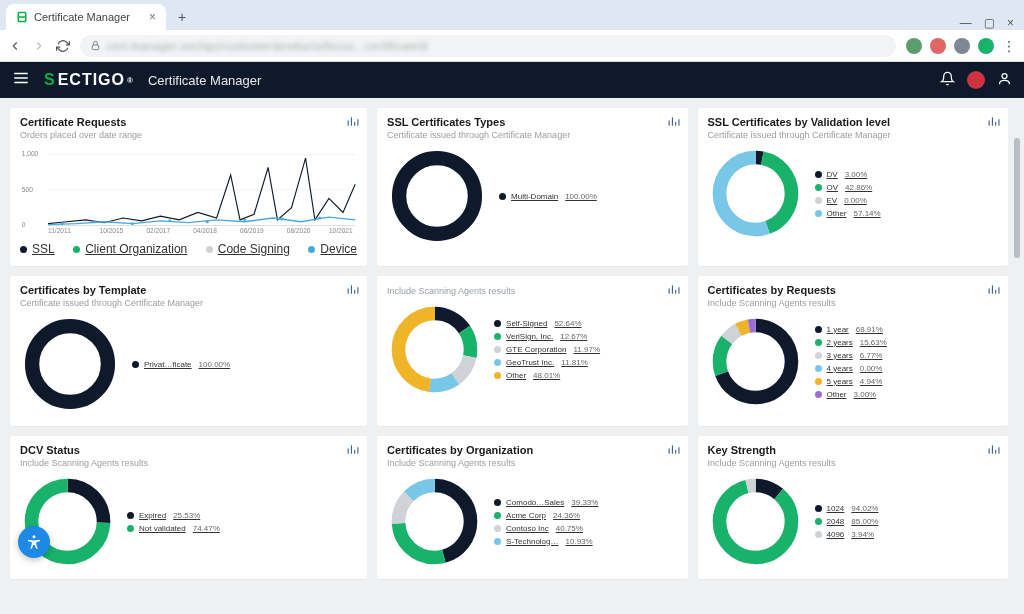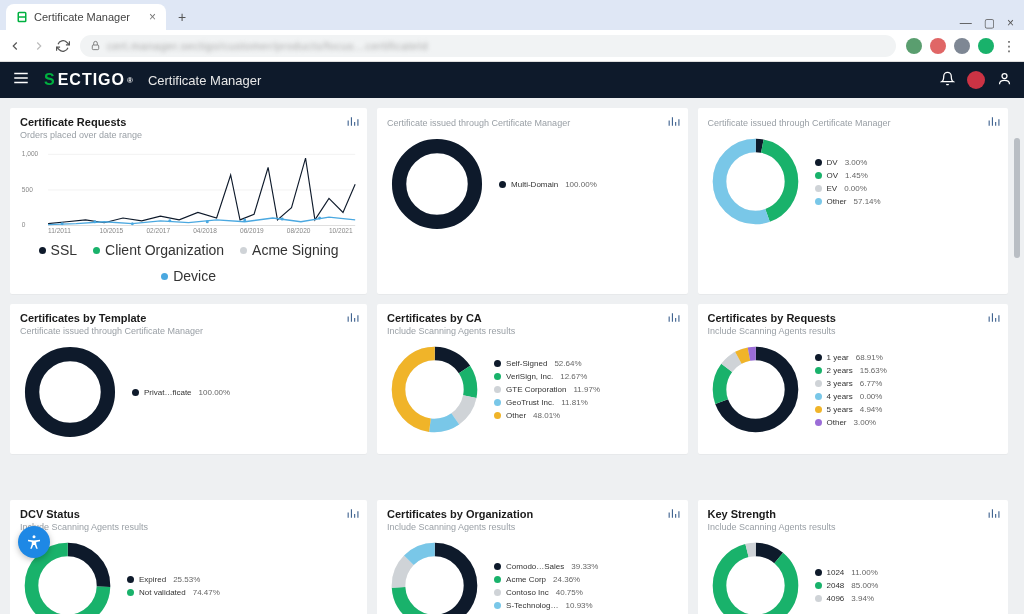--- a/index.html
+++ b/index.html
@@ -100,39 +100,39 @@
     gap: 10px;
   }
   .card {
     background: #fff;
     border-radius: 2px;
     padding: 8px 10px 10px 10px;
     position: relative;
     min-height: 150px;
     box-shadow: 0 1px 1px rgba(0,0,0,0.03);
   }
-  .card.short { min-height: 140px; margin-top: 36px; }
+  .card.short { min-height: 140px; }
   .card-icon {
     position: absolute; top: 6px; right: 8px; color: #3a5e8c; cursor: pointer;
   }
   .card-title { font-size: 11px; font-weight: 600; color: #1a1a1a; }
   .card-sub   { font-size: 9px; color: #9aa0a6; margin-top: 2px; }
   .card-body { display: flex; align-items: center; gap: 12px; margin-top: 6px; }
 
   .donut { width: 95px; height: 95px; }
   .donut.large { width: 100px; height: 100px; }
   .legend { font-size: 8px; color: #333; display: flex; flex-direction: column; gap: 4px; }
-  .legend-row { display: flex; align-items: center; gap: 5px; white-space: nowrap; }
+  .legend-row { display: flex; align-items: center; gap: 5px; white-space: nowrap; text-decoration: underline; }
   .sw { width: 7px; height: 7px; border-radius: 50%; flex-shrink: 0; }
   .legend-val { color: #666; margin-left: 2px; text-align: right; }
 
   
   .linecard-body { margin-top: 4px; }
   .axis-label { font-size: 7px; fill: #888; }
-  .line-legend { display:flex; flex-wrap:wrap; gap: 10px 16px; font-size:14px; color:#333; margin-top:4px; justify-content:center; }
+  .line-legend { display:flex; flex-wrap:wrap; gap: 10px 16px; font-size:12px; color:#333; margin-top:4px; justify-content:space-between; }
   .line-legend .legend-row { gap:5px; }
 
   
   .a11y-btn {
     position: absolute;
     left: 18px;
     bottom: 56px;
     width: 32px; height: 32px;
     background: #1e88e5;
     border-radius: 50%;
@@ -274,73 +274,75 @@
               <div class="legend-row">
                 <span class="sw" style="background: rgb(14, 26, 43);"></span>
                 <span>SSL</span>
               </div>
               <div class="legend-row">
                 <span class="sw" style="background: rgb(25, 178, 107);"></span>
                 <span>Client Organization</span>
               </div>
               <div class="legend-row">
                 <span class="sw" style="background: rgb(207, 211, 215);"></span>
-                <span>Acme Signing</span>
+                <span>Code Signing</span>
               </div>
               <div class="legend-row">
                 <span class="sw" style="background: rgb(74, 168, 224);"></span>
                 <span>Device</span>
               </div>
             </div>
         </div>
       </div>
 
       <div class="card">
         <span class="card-icon"><svg width="13" height="13" viewBox="0 0 24 24" fill="none" stroke="currentColor" stroke-width="2">
               <path d="M4 20V10M10 20V4M16 20v-7M22 20V8"></path>
             </svg></span>
+        <div class="card-title">SSL Certificates Types</div>
         <div class="card-sub">Certificate issued through Certificate Manager</div>
         <div class="card-body">
           <svg class="donut large" viewBox="0 0 42 42" id="donut-types">
               <circle cx="21" cy="21" r="15.9155" fill="none" stroke="#eceef0" stroke-width="6"></circle>
               <circle cx="21" cy="21" r="15.9155" fill="none" stroke="#0e1a2b" stroke-width="6" stroke-dasharray="100.00003575641671 0" stroke-dashoffset="25.000008939104177"></circle>
             </svg>
           <div class="legend" id="legend-types">
               <div class="legend-row">
                 <span class="sw" style="background: rgb(14, 26, 43);"></span>
                 <span>Multi-Domain</span>
                 <span class="legend-val">100.00%</span>
               </div>
             </div>
         </div>
       </div>
 
       <div class="card">
         <span class="card-icon"><svg width="13" height="13" viewBox="0 0 24 24" fill="none" stroke="currentColor" stroke-width="2">
               <path d="M4 20V10M10 20V4M16 20v-7M22 20V8"></path>
             </svg></span>
+        <div class="card-title">SSL Certificates by Validation level</div>
         <div class="card-sub">Certificate issued through Certificate Manager</div>
         <div class="card-body">
           <svg class="donut" viewBox="0 0 42 42" id="donut-validation">
               <circle cx="21" cy="21" r="15.9155" fill="none" stroke="#eceef0" stroke-width="6"></circle>
               <circle cx="21" cy="21" r="15.9155" fill="none" stroke="#0e1a2b" stroke-width="6" stroke-dasharray="2.9126224006723316 97.08741335574437" stroke-dashoffset="25.000008939104177"></circle>
               <circle cx="21" cy="21" r="15.9155" fill="none" stroke="#19b26b" stroke-width="6" stroke-dasharray="41.611665364272035 58.38837039214467" stroke-dashoffset="22.087386538431844"></circle>
               <circle cx="21" cy="21" r="15.9155" fill="none" stroke="#cfd3d7" stroke-width="6" stroke-dasharray="0 100.00003575641671" stroke-dashoffset="-19.52427882584019"></circle>
               <circle cx="21" cy="21" r="15.9155" fill="none" stroke="#79c7e8" stroke-width="6" stroke-dasharray="55.47574799147234 44.52428776494437" stroke-dashoffset="-19.52427882584019"></circle>
             </svg>
           <div class="legend" id="legend-validation">
               <div class="legend-row">
                 <span class="sw" style="background: rgb(14, 26, 43);"></span>
                 <span>DV</span>
                 <span class="legend-val">3.00%</span>
               </div>
               <div class="legend-row">
                 <span class="sw" style="background: rgb(25, 178, 107);"></span>
                 <span>OV</span>
-                <span class="legend-val">1.45%</span>
+                <span class="legend-val">42.86%</span>
               </div>
               <div class="legend-row">
                 <span class="sw" style="background: rgb(207, 211, 215);"></span>
                 <span>EV</span>
                 <span class="legend-val">0.00%</span>
               </div>
               <div class="legend-row">
                 <span class="sw" style="background: rgb(121, 199, 232);"></span>
                 <span>Other</span>
                 <span class="legend-val">57.14%</span>
@@ -367,21 +369,20 @@
                 <span class="legend-val">100.00%</span>
               </div>
             </div>
         </div>
       </div>
 
       <div class="card">
         <span class="card-icon"><svg width="13" height="13" viewBox="0 0 24 24" fill="none" stroke="currentColor" stroke-width="2">
               <path d="M4 20V10M10 20V4M16 20v-7M22 20V8"></path>
             </svg></span>
-        <div class="card-title">Certificates by CA</div>
         <div class="card-sub">Include Scanning Agents results</div>
         <div class="card-body">
           <svg class="donut" viewBox="0 0 42 42" id="donut-ca">
               <circle cx="21" cy="21" r="15.9155" fill="none" stroke="#eceef0" stroke-width="6"></circle>
               <circle cx="21" cy="21" r="15.9155" fill="none" stroke="#0e1a2b" stroke-width="6" stroke-dasharray="15.540005556547154 84.46003019986955" stroke-dashoffset="25.000008939104177"></circle>
               <circle cx="21" cy="21" r="15.9155" fill="none" stroke="#19b26b" stroke-width="6" stroke-dasharray="12.670004530337998 87.33003122607872" stroke-dashoffset="9.460003382557023"></circle>
               <circle cx="21" cy="21" r="15.9155" fill="none" stroke="#cfd3d7" stroke-width="6" stroke-dasharray="11.97000428004308 88.03003147637362" stroke-dashoffset="-3.210001147780975"></circle>
               <circle cx="21" cy="21" r="15.9155" fill="none" stroke="#79c7e8" stroke-width="6" stroke-dasharray="11.810004222832815 88.19003153358389" stroke-dashoffset="-15.180005427824057"></circle>
               <circle cx="21" cy="21" r="15.9155" fill="none" stroke="#f0b429" stroke-width="6" stroke-dasharray="48.01001716665566 51.99001858976105" stroke-dashoffset="-26.990009650656873"></circle>
             </svg>
@@ -542,21 +543,21 @@
           <svg class="donut" viewBox="0 0 42 42" id="donut-key">
               <circle cx="21" cy="21" r="15.9155" fill="none" stroke="#eceef0" stroke-width="6"></circle>
               <circle cx="21" cy="21" r="15.9155" fill="none" stroke="#0e1a2b" stroke-width="6" stroke-dasharray="11.006607897944605 88.9934278584721" stroke-dashoffset="25.000008939104177"></circle>
               <circle cx="21" cy="21" r="15.9155" fill="none" stroke="#19b26b" stroke-width="6" stroke-dasharray="85.05106102957195 14.948974726844753" stroke-dashoffset="13.993401041159572"></circle>
               <circle cx="21" cy="21" r="15.9155" fill="none" stroke="#cfd3d7" stroke-width="6" stroke-dasharray="3.9423668289001585 96.05766892751654" stroke-dashoffset="-71.05765998841238"></circle>
             </svg>
           <div class="legend" id="legend-key">
               <div class="legend-row">
                 <span class="sw" style="background: rgb(14, 26, 43);"></span>
                 <span>1024</span>
-                <span class="legend-val">11.00%</span>
+                <span class="legend-val">94.02%</span>
               </div>
               <div class="legend-row">
                 <span class="sw" style="background: rgb(25, 178, 107);"></span>
                 <span>2048</span>
                 <span class="legend-val">85.00%</span>
               </div>
               <div class="legend-row">
                 <span class="sw" style="background: rgb(207, 211, 215);"></span>
                 <span>4096</span>
                 <span class="legend-val">3.94%</span>

